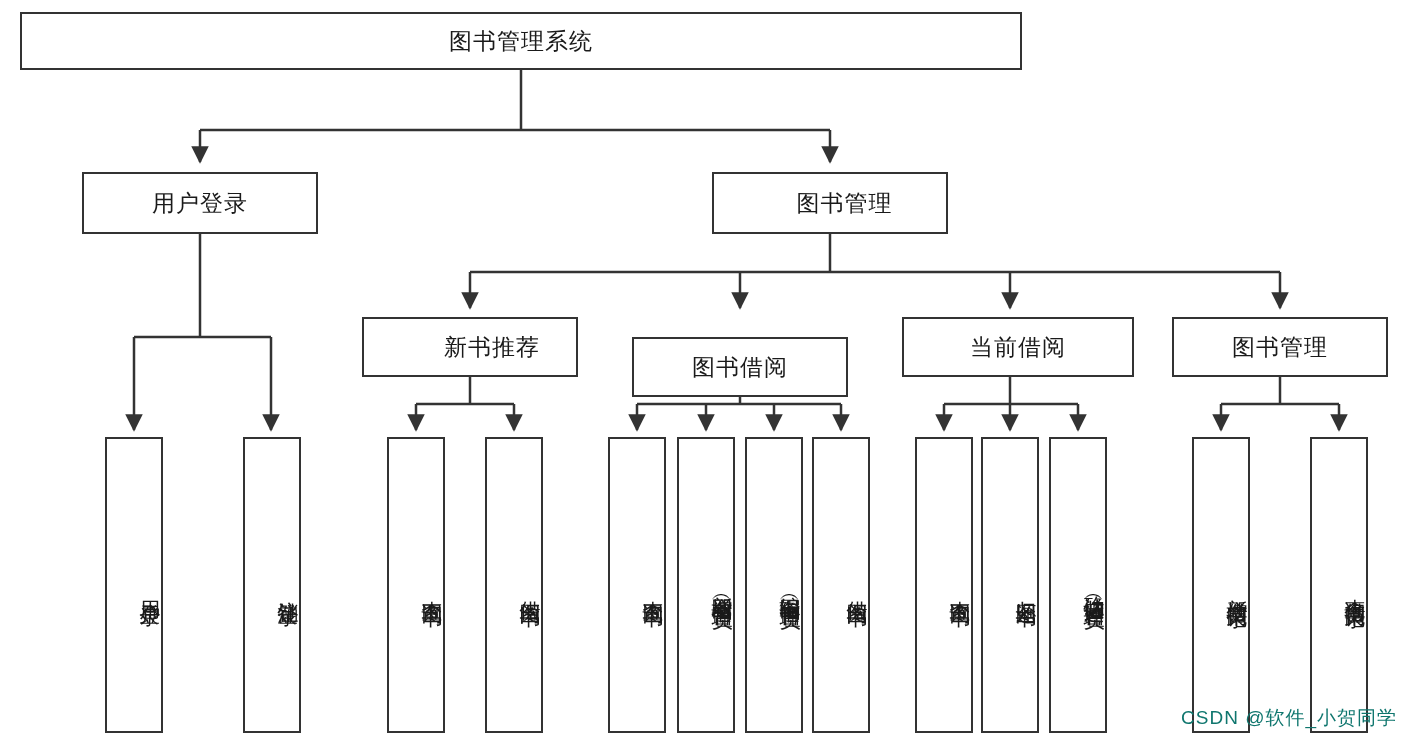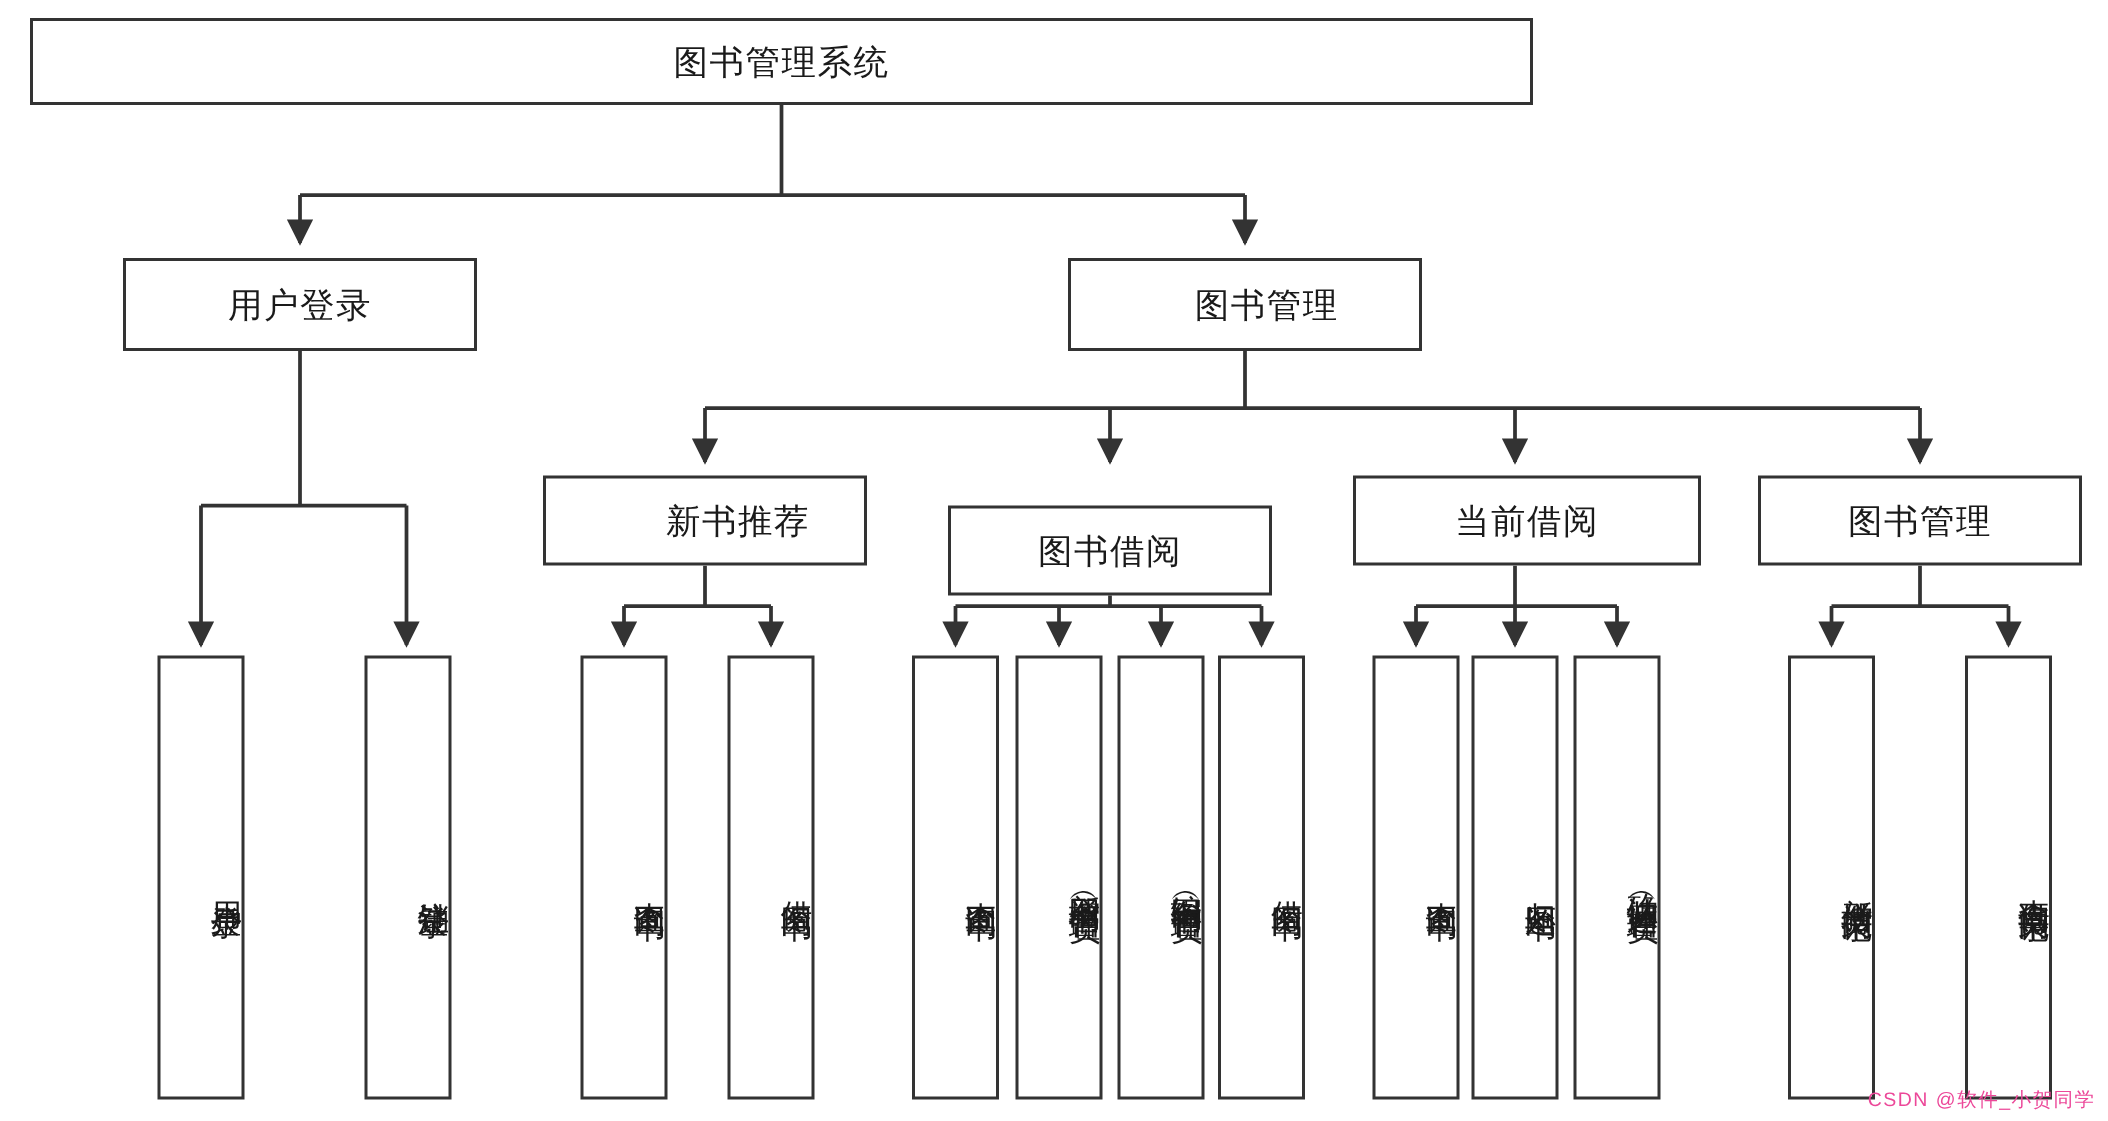--- a/index.html
+++ b/index.html
@@ -51,23 +51,23 @@
   }
   .node.vert .vlabel {
     writing-mode: vertical-rl;
     text-orientation: upright;
     display: block;
     white-space: nowrap;
   }
   .watermark {
     position: absolute;
     right: 8px;
-    bottom: 5px;
-    font-size: 13px;
-    color: #ec4899;
+    bottom: 16px;
+    font-size: 19px;
+    color: #0f766e;
     letter-spacing: 1px;
     white-space: nowrap;
   }
 </style>
 </head>
 <body>
 
 <div id="canvas">
 
   <svg class="wires" viewBox="0 0 1405 747" xmlns="http://www.w3.org/2000/svg">

